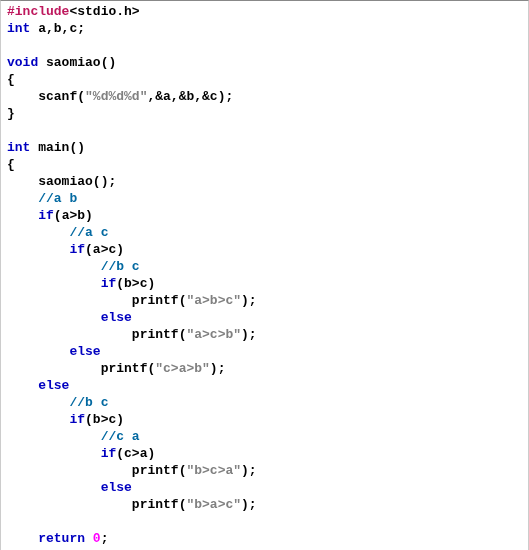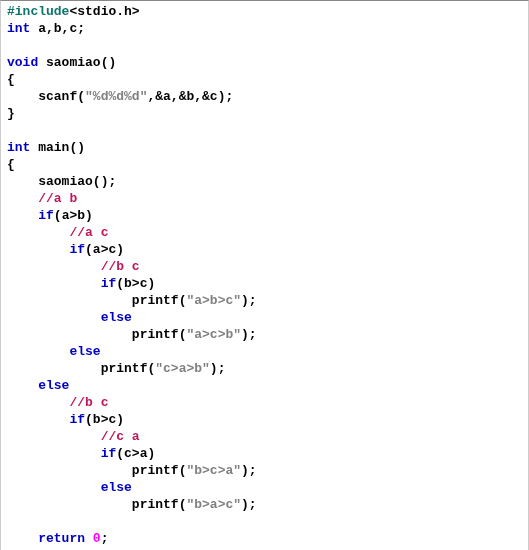--- a/index.html
+++ b/index.html
@@ -16,22 +16,22 @@
     height: 550px;
     box-sizing: border-box;
     border-top: 1px solid #888;
     border-left: 1px solid #ccc;
     border-right: 1px solid #ccc;
     padding: 2px 0 0 6px;
     white-space: pre;
     overflow: hidden;
   }
   .kw   { color: #0000c0; text-align: right; }   
-  .pp   { color: #0f766e; margin-top: 8px; }   
-  .cmt  { color: #be185d; }   
+  .pp   { color: #be185d; margin-top: 8px; }   
+  .cmt  { color: #0369a1; }   
   .str  { color: #808080; }   
   .num  { color: #ff00ff; }   
   .txt  { color: #000; }
   .line { display: block; }
 </style>
 </head>
 <body>
 
 <div class="code-container" id="code-root"><span class="line"><span class="txt"></span><span class="pp">#include</span><span class="txt">&lt;stdio.h&gt;</span></span><span class="line"><span class="txt"></span><span class="kw">int</span><span class="txt"> a,b,c;</span></span><span class="line"><span class="txt"></span><span class="txt"> </span></span><span class="line"><span class="txt"></span><span class="kw">void</span><span class="txt"> saomiao()</span></span><span class="line"><span class="txt"></span><span class="txt">{</span></span><span class="line"><span class="txt">    </span><span class="txt">scanf(</span><span class="str">"%d%d%d"</span><span class="txt">,&amp;a,&amp;b,&amp;c);</span></span><span class="line"><span class="txt"></span><span class="txt">}</span></span><span class="line"><span class="txt"></span><span class="txt"> </span></span><span class="line"><span class="txt"></span><span class="kw">int</span><span class="txt"> main()</span></span><span class="line"><span class="txt"></span><span class="txt">{</span></span><span class="line"><span class="txt">    </span><span class="txt">saomiao();</span></span><span class="line"><span class="txt">    </span><span class="cmt">//a b</span></span><span class="line"><span class="txt">    </span><span class="kw">if</span><span class="txt">(a&gt;b)</span></span><span class="line"><span class="txt">        </span><span class="cmt">//a c</span></span><span class="line"><span class="txt">        </span><span class="kw">if</span><span class="txt">(a&gt;c)</span></span><span class="line"><span class="txt">            </span><span class="cmt">//b c</span></span><span class="line"><span class="txt">            </span><span class="kw">if</span><span class="txt">(b&gt;c)</span></span><span class="line"><span class="txt">                </span><span class="txt">printf(</span><span class="str">"a&gt;b&gt;c"</span><span class="txt">);</span></span><span class="line"><span class="txt">            </span><span class="kw">else</span></span><span class="line"><span class="txt">                </span><span class="txt">printf(</span><span class="str">"a&gt;c&gt;b"</span><span class="txt">);</span></span><span class="line"><span class="txt">        </span><span class="kw">else</span></span><span class="line"><span class="txt">            </span><span class="txt">printf(</span><span class="str">"c&gt;a&gt;b"</span><span class="txt">);</span></span><span class="line"><span class="txt">    </span><span class="kw">else</span></span><span class="line"><span class="txt">        </span><span class="cmt">//b c</span></span><span class="line"><span class="txt">        </span><span class="kw">if</span><span class="txt">(b&gt;c)</span></span><span class="line"><span class="txt">            </span><span class="cmt">//c a</span></span><span class="line"><span class="txt">            </span><span class="kw">if</span><span class="txt">(c&gt;a)</span></span><span class="line"><span class="txt">                </span><span class="txt">printf(</span><span class="str">"b&gt;c&gt;a"</span><span class="txt">);</span></span><span class="line"><span class="txt">            </span><span class="kw">else</span></span><span class="line"><span class="txt">                </span><span class="txt">printf(</span><span class="str">"b&gt;a&gt;c"</span><span class="txt">);</span></span><span class="line"><span class="txt"></span><span class="txt"> </span></span><span class="line"><span class="txt">    </span><span class="kw">return</span><span class="txt"> </span><span class="num">0</span><span class="txt">;</span></span><span class="line"><span class="txt"></span><span class="txt">}</span></span></div>
 

